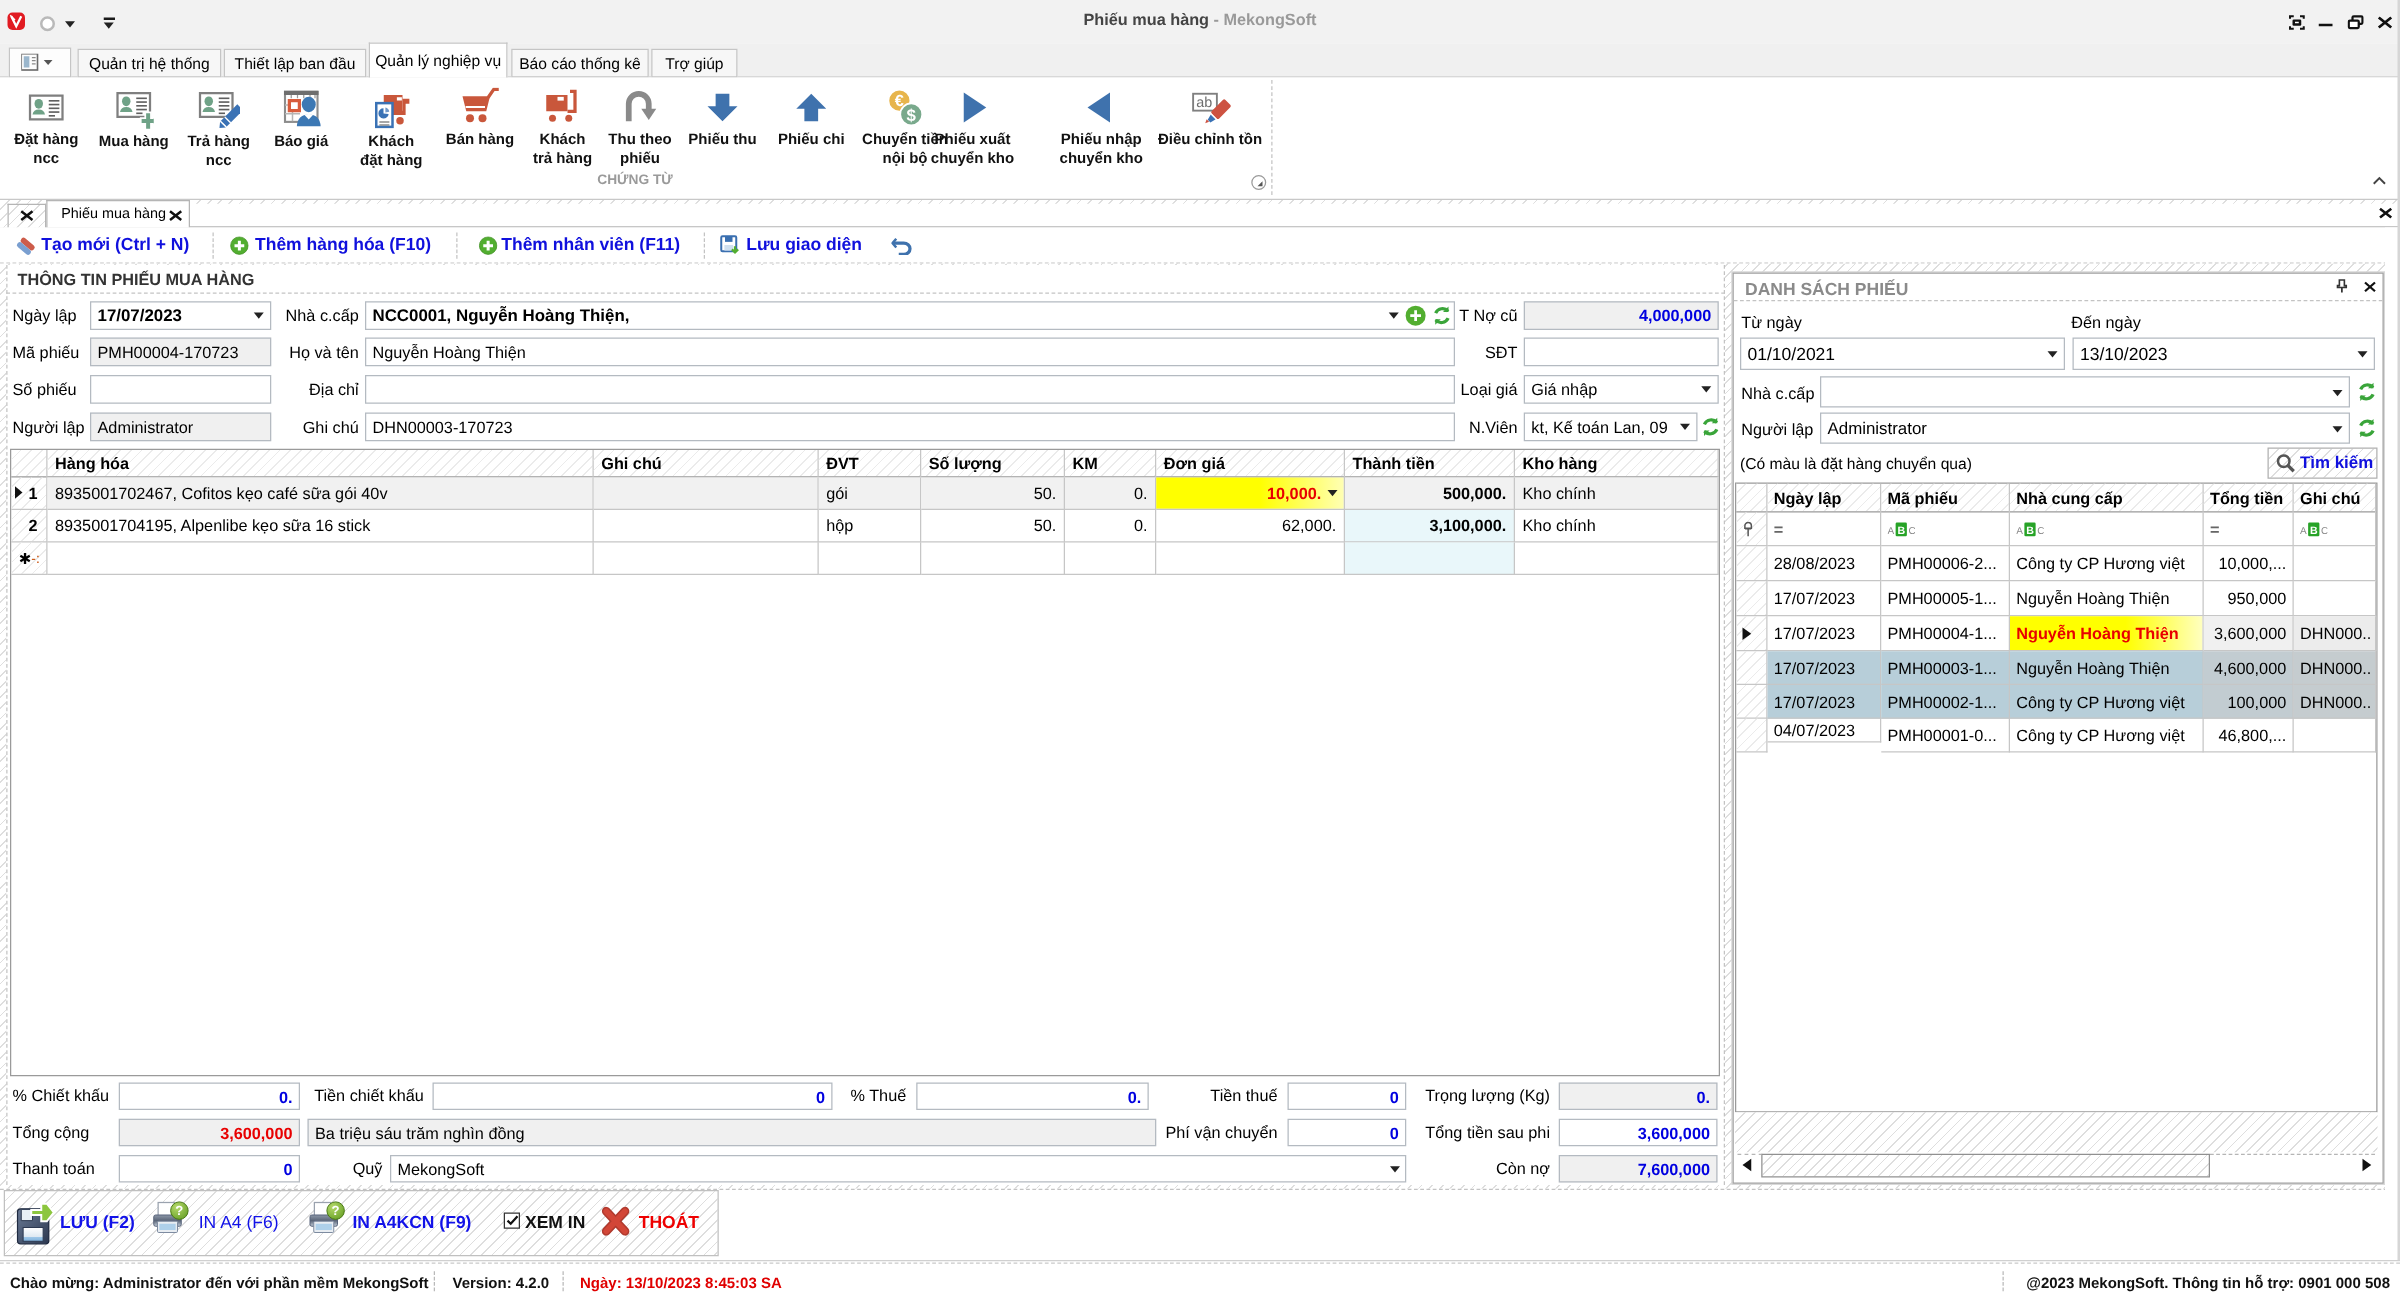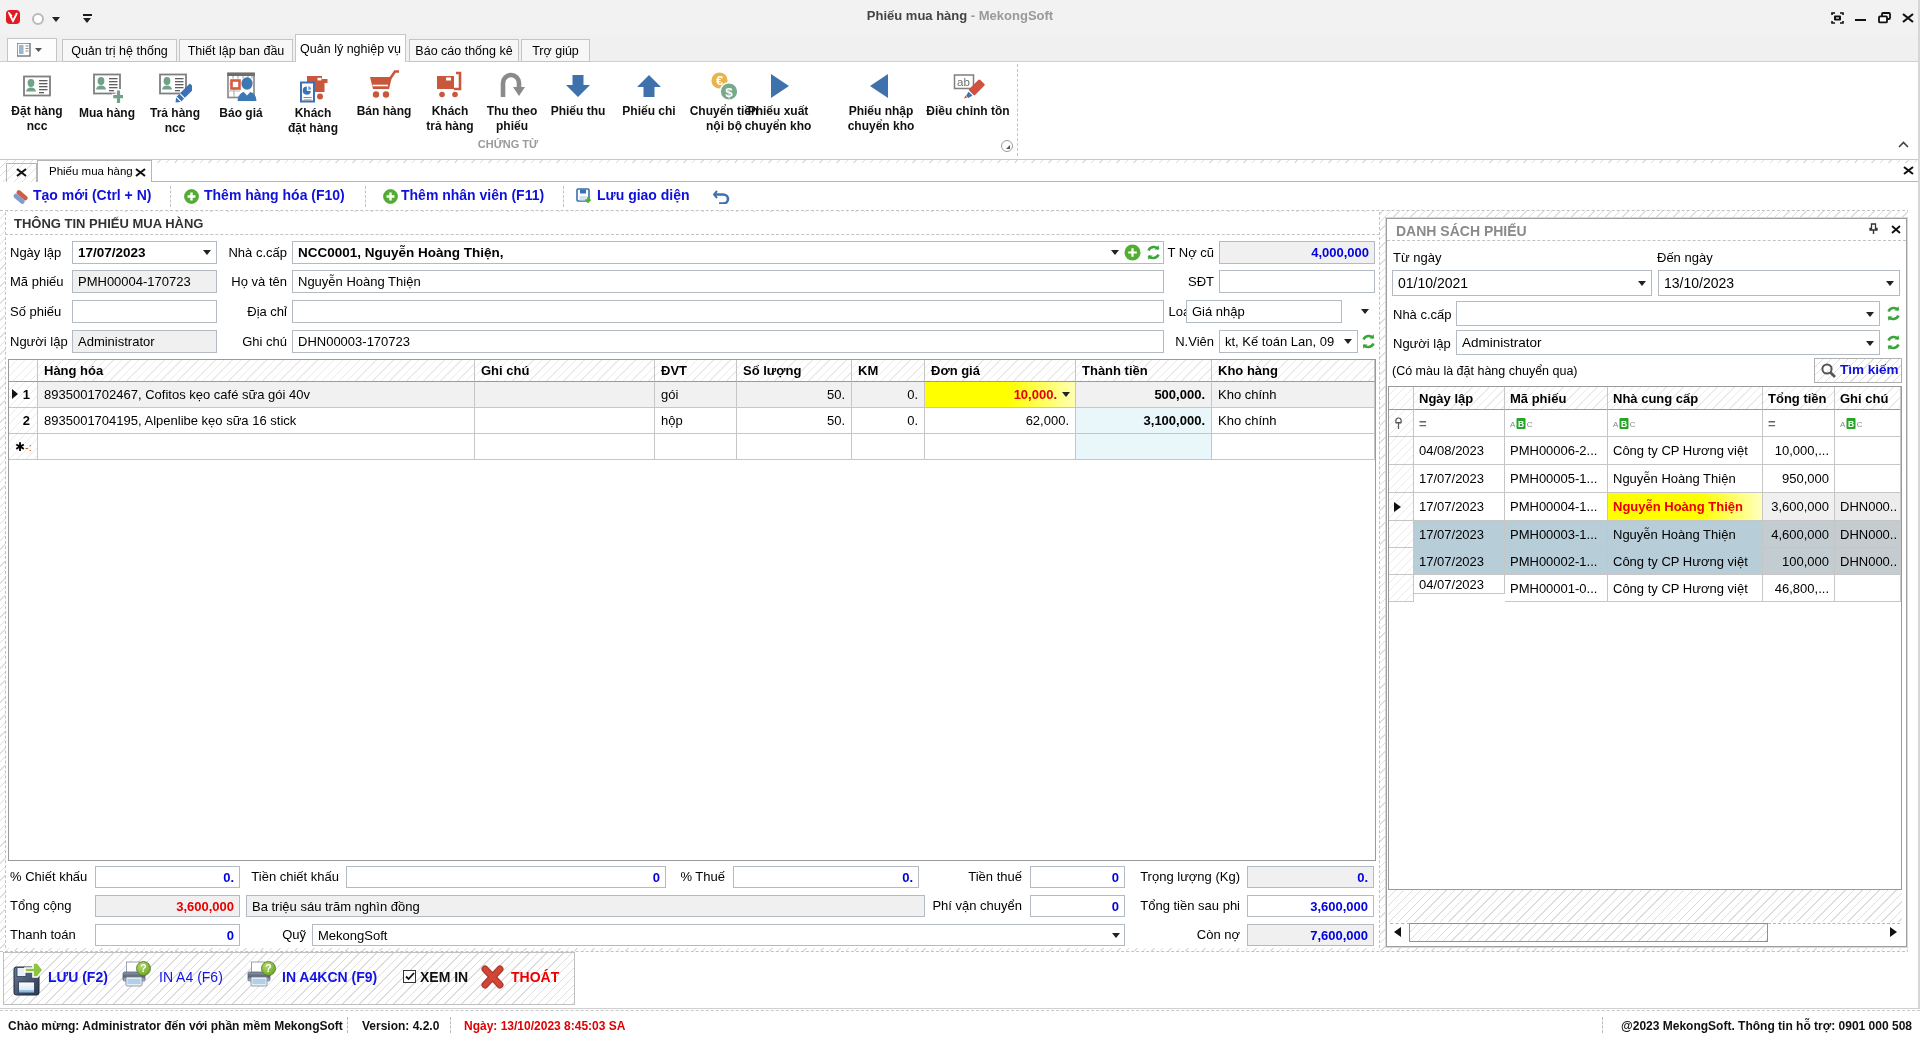--- a/index.html
+++ b/index.html
@@ -355,21 +355,21 @@
 <div class="fl flr" style="left:200px;top:300px;width:87px;">Địa chỉ</div>
 <div class="inp" style="left:292px;top:300px;width:872px;height:23px;"></div>
 <div class="fl flr" style="left:200px;top:330px;width:87px;">Ghi chú</div>
 <div class="inp" style="left:292px;top:330px;width:872px;height:23px;">DHN00003-170723</div>
 
 <div class="fl flr" style="left:1167px;top:241px;width:47px;">T Nợ cũ</div>
 <div class="inp ro num" style="left:1219px;top:241px;width:156px;height:23px;color:#0000e0;font-weight:bold;">4,000,000</div>
 <div class="fl flr" style="left:1167px;top:270px;width:47px;">SĐT</div>
 <div class="inp" style="left:1219px;top:270px;width:156px;height:23px;"></div>
 <div class="fl flr" style="left:1160px;top:300px;width:54px;">Loại giá</div>
-<div class="inp" style="left:1186px;top:300px;width:156px;height:23px;text-align:center;">Giá nhập</div>
+<div class="inp" style="left:1219px;top:300px;width:156px;height:23px;text-align:center;">Giá nhập</div>
 <div class="car" style="left:1361px;top:309px;"></div>
 <div class="fl flr" style="left:1160px;top:330px;width:54px;">N.Viên</div>
 <div class="inp" style="left:1219px;top:330px;width:139px;height:23px;">kt, Kế toán Lan, 09</div>
 <div class="car" style="left:1344px;top:339px;"></div>
 <svg class="refr" style="left:1360px;top:333px" width="17" height="17" viewBox="0 0 17 17">
       <path d="M3.5 6.5 A6 6 0 0 1 13.5 5" stroke="#3aa53a" stroke-width="2.6" fill="none"></path>
       <path d="M13.8 1.2 v4.4 h-4.4 z" fill="#3aa53a"></path>
       <path d="M13.5 10.5 A6 6 0 0 1 3.5 12" stroke="#3aa53a" stroke-width="2.6" fill="none"></path>
       <path d="M3.2 15.8 v-4.4 h4.4 z" fill="#3aa53a"></path>
     </svg>
@@ -545,21 +545,21 @@
       <span class="abc"><svg width="22" height="13" viewBox="0 0 22 13">
           <text x="0" y="10" font-size="8" fill="#888" font-family="Liberation Sans">A</text>
           <rect x="6.5" y="1" width="9" height="11" rx="1" fill="#27a327"></rect>
           <text x="11" y="10" font-size="8.5" fill="#fff" text-anchor="middle" font-weight="bold" font-family="Liberation Sans">B</text>
           <text x="16.8" y="10" font-size="8" fill="#888" font-family="Liberation Sans">C</text>
         </svg></span>
     </div>
 <div id="rrows">
 
 <div class="rc hatch2" style="left:1389px;top:437px;width:25px;height:28px;"></div>
-<div class="rc" style="left:1414px;top:437px;width:91px;height:28px;">04/08/2023</div>
+<div class="rc" style="left:1414px;top:437px;width:91px;height:28px;">28/08/2023</div>
 <div class="rc" style="left:1505px;top:437px;width:103px;height:28px;">PMH00006-2...</div>
 <div class="rc" style="left:1608px;top:437px;width:155px;height:28px;">Công ty CP Hương việt</div>
 <div class="rc num" style="left:1763px;top:437px;width:72px;height:28px;">10,000,...</div>
 <div class="rc" style="left:1835px;top:437px;width:66px;height:28px;"></div>
 
 <div class="rc hatch2" style="left:1389px;top:465px;width:25px;height:28px;"></div>
 <div class="rc" style="left:1414px;top:465px;width:91px;height:28px;">17/07/2023</div>
 <div class="rc" style="left:1505px;top:465px;width:103px;height:28px;">PMH00005-1...</div>
 <div class="rc" style="left:1608px;top:465px;width:155px;height:28px;">Nguyễn Hoàng Thiện</div>
 <div class="rc num" style="left:1763px;top:465px;width:72px;height:28px;">950,000</div>

